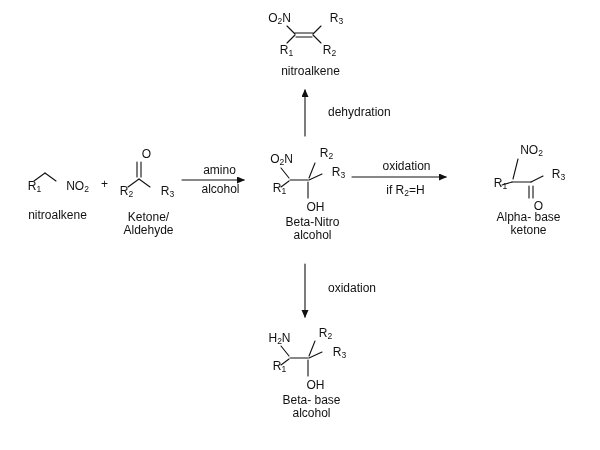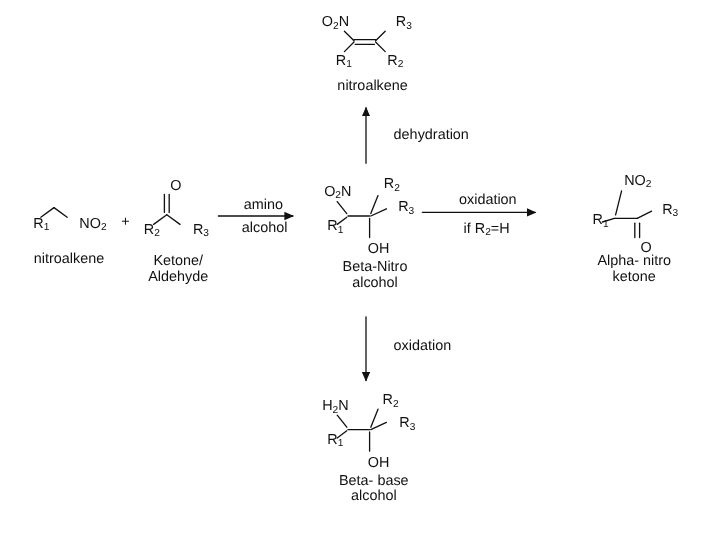--- a/index.html
+++ b/index.html
@@ -138,21 +138,21 @@
   <span class="cap" style="left:305px;top:222px">Beta-Nitro</span>
   <span class="cap" style="left:305px;top:235px">alcohol</span>
 
   <span class="cap" style="left:399px;top:166px">oxidation</span>
   <span class="cap" style="left:398px;top:190px">if R<sub>2</sub>=H</span>
 
   <span class="atom" style="left:524px;top:150px">NO<sub>2</sub></span>
   <span class="atom" style="left:493px;top:183px">R<sub>1</sub></span>
   <span class="atom" style="left:551px;top:174px">R<sub>3</sub></span>
   <span class="atom" style="left:531px;top:206px">O</span>
-  <span class="cap" style="left:521px;top:217px">Alpha- nitro</span>
+  <span class="cap" style="left:521px;top:217px">Alpha- base</span>
   <span class="cap" style="left:521px;top:230px">ketone</span>
 
   <span class="albl" style="left:313px;top:288px">oxidation</span>
 
   <span class="atom" style="left:272px;top:338px">H<sub>2</sub>N</span>
   <span class="atom" style="left:318px;top:333px">R<sub>2</sub></span>
   <span class="atom" style="left:272px;top:366px">R<sub>1</sub></span>
   <span class="atom" style="left:332px;top:352px">R<sub>3</sub></span>
   <span class="atom" style="left:308px;top:385px">OH</span>
   <span class="cap" style="left:304px;top:400px">Beta- base</span>

